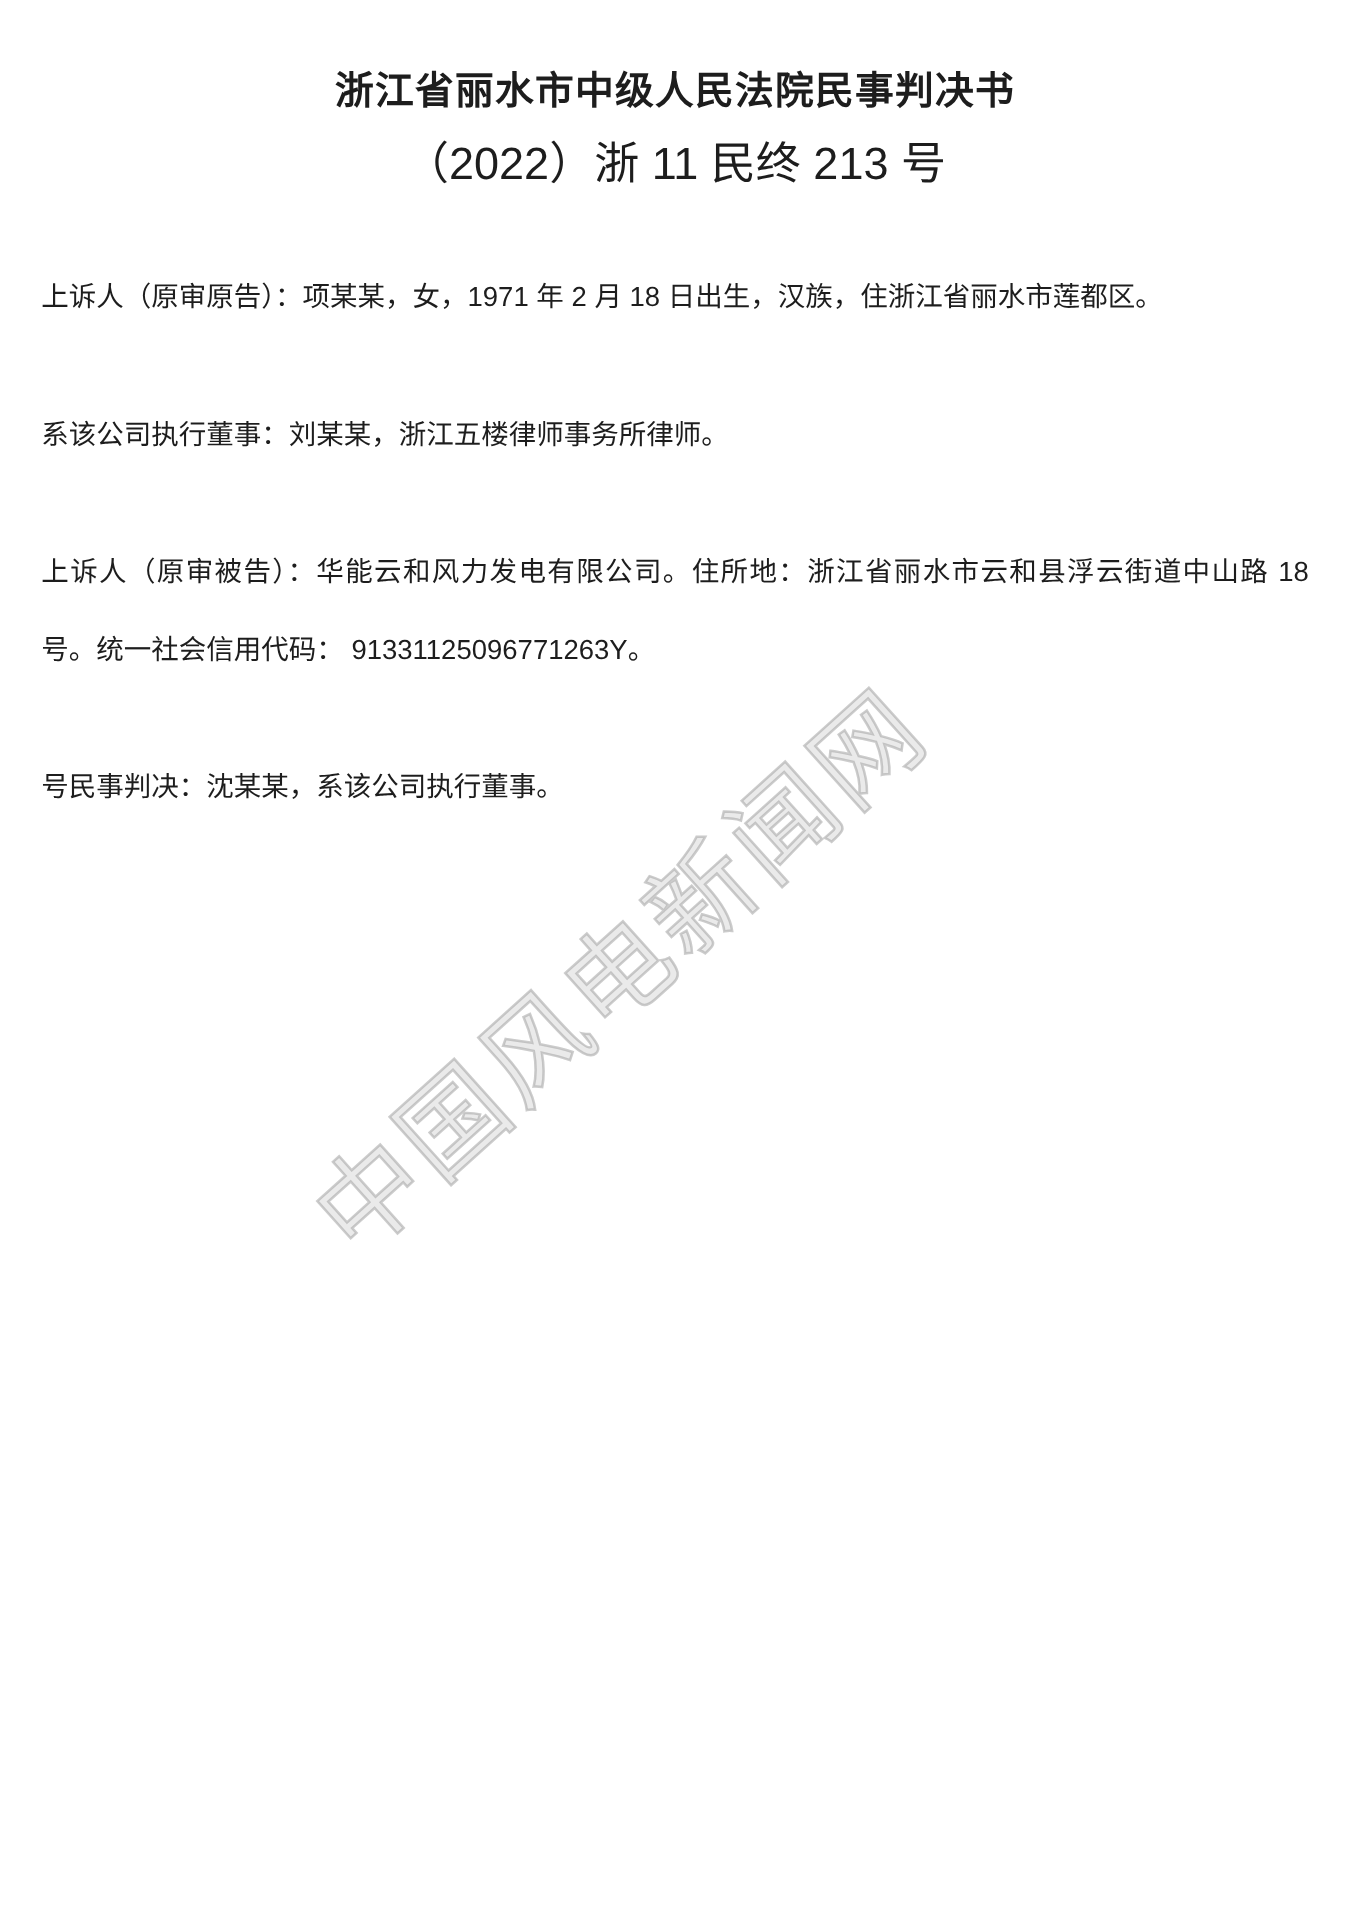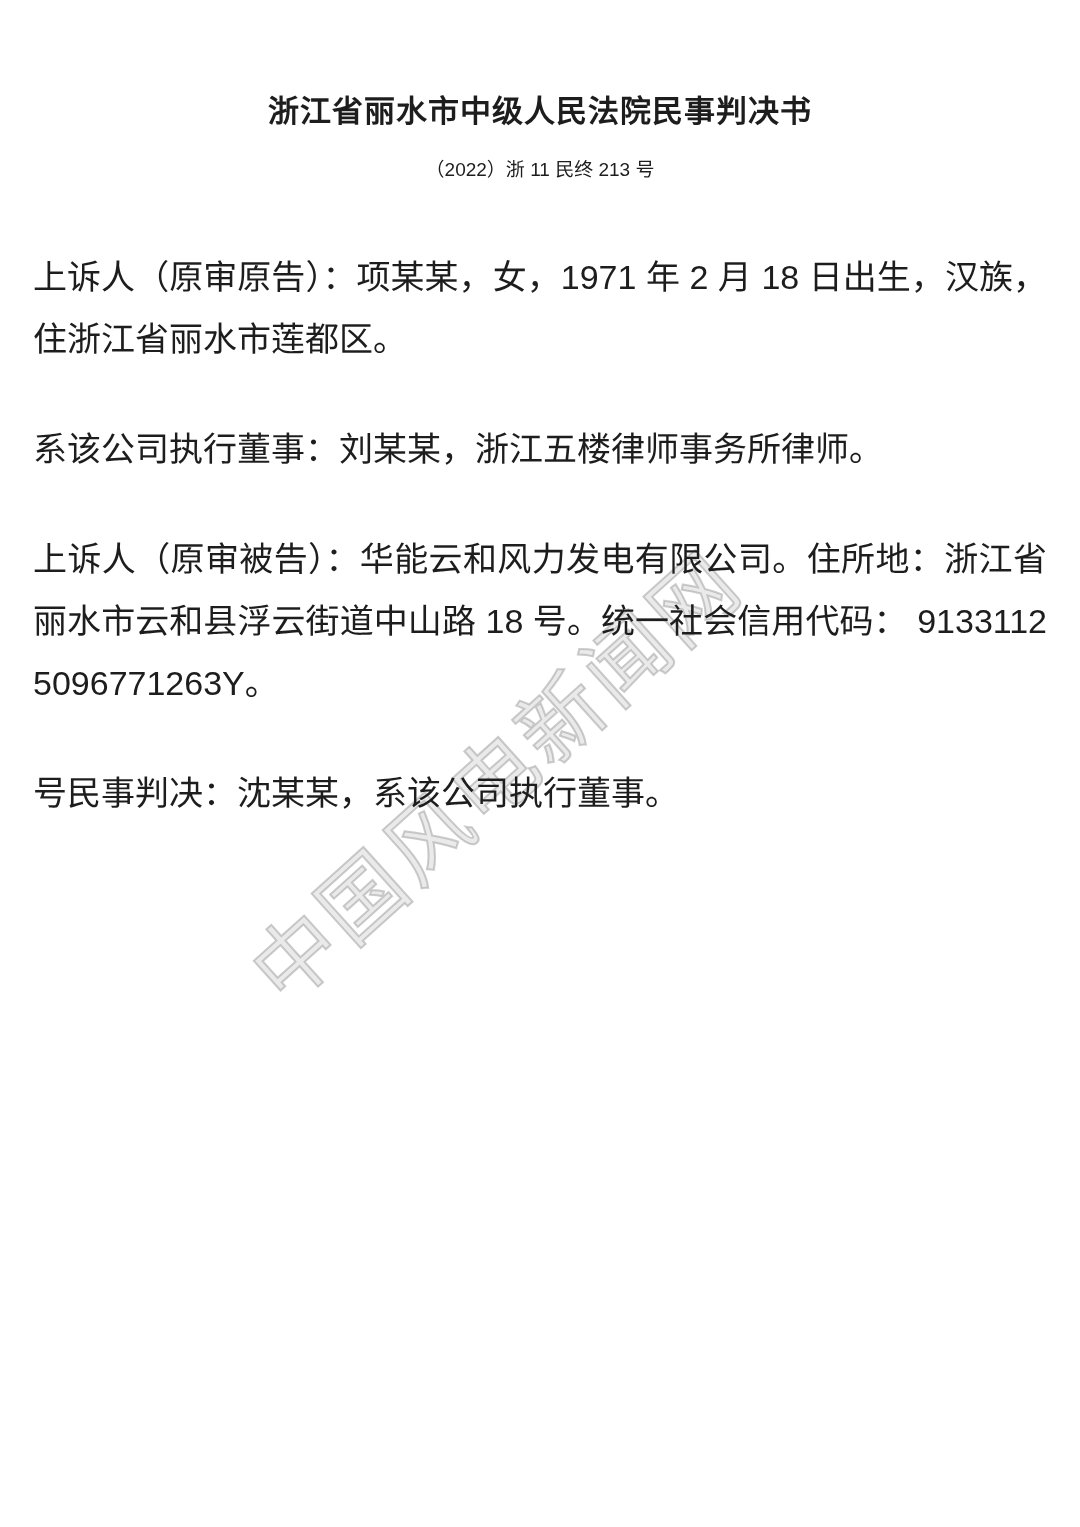--- a/index.html
+++ b/index.html
@@ -37,36 +37,36 @@
     pointer-events: none;
     user-select: none;
   }
   .content {
     position: relative;
     z-index: 1;
     padding: 0 33px;
   }
   .title {
     margin: 0;
-    padding-top: 92px;
+    padding-top: 53px;
     font-size: 31px;
     line-height: 40px;
     font-weight: bold;
     text-align: center;
     letter-spacing: 1px;
   }
   .case-number {
     margin-top: 20px;
-    font-size: 19px;
+    font-size: 36px;
     line-height: 36px;
     text-align: center;
   }
   .para {
     margin: 48px 0 0 0;
-    font-size: 34px;
+    font-size: 22px;
     line-height: 62px;
     text-align: justify;
     text-justify: inter-ideograph;
     word-break: break-all;
   }
   .para.first {
     margin-top: 58px;
   }
 </style>
 </head>

